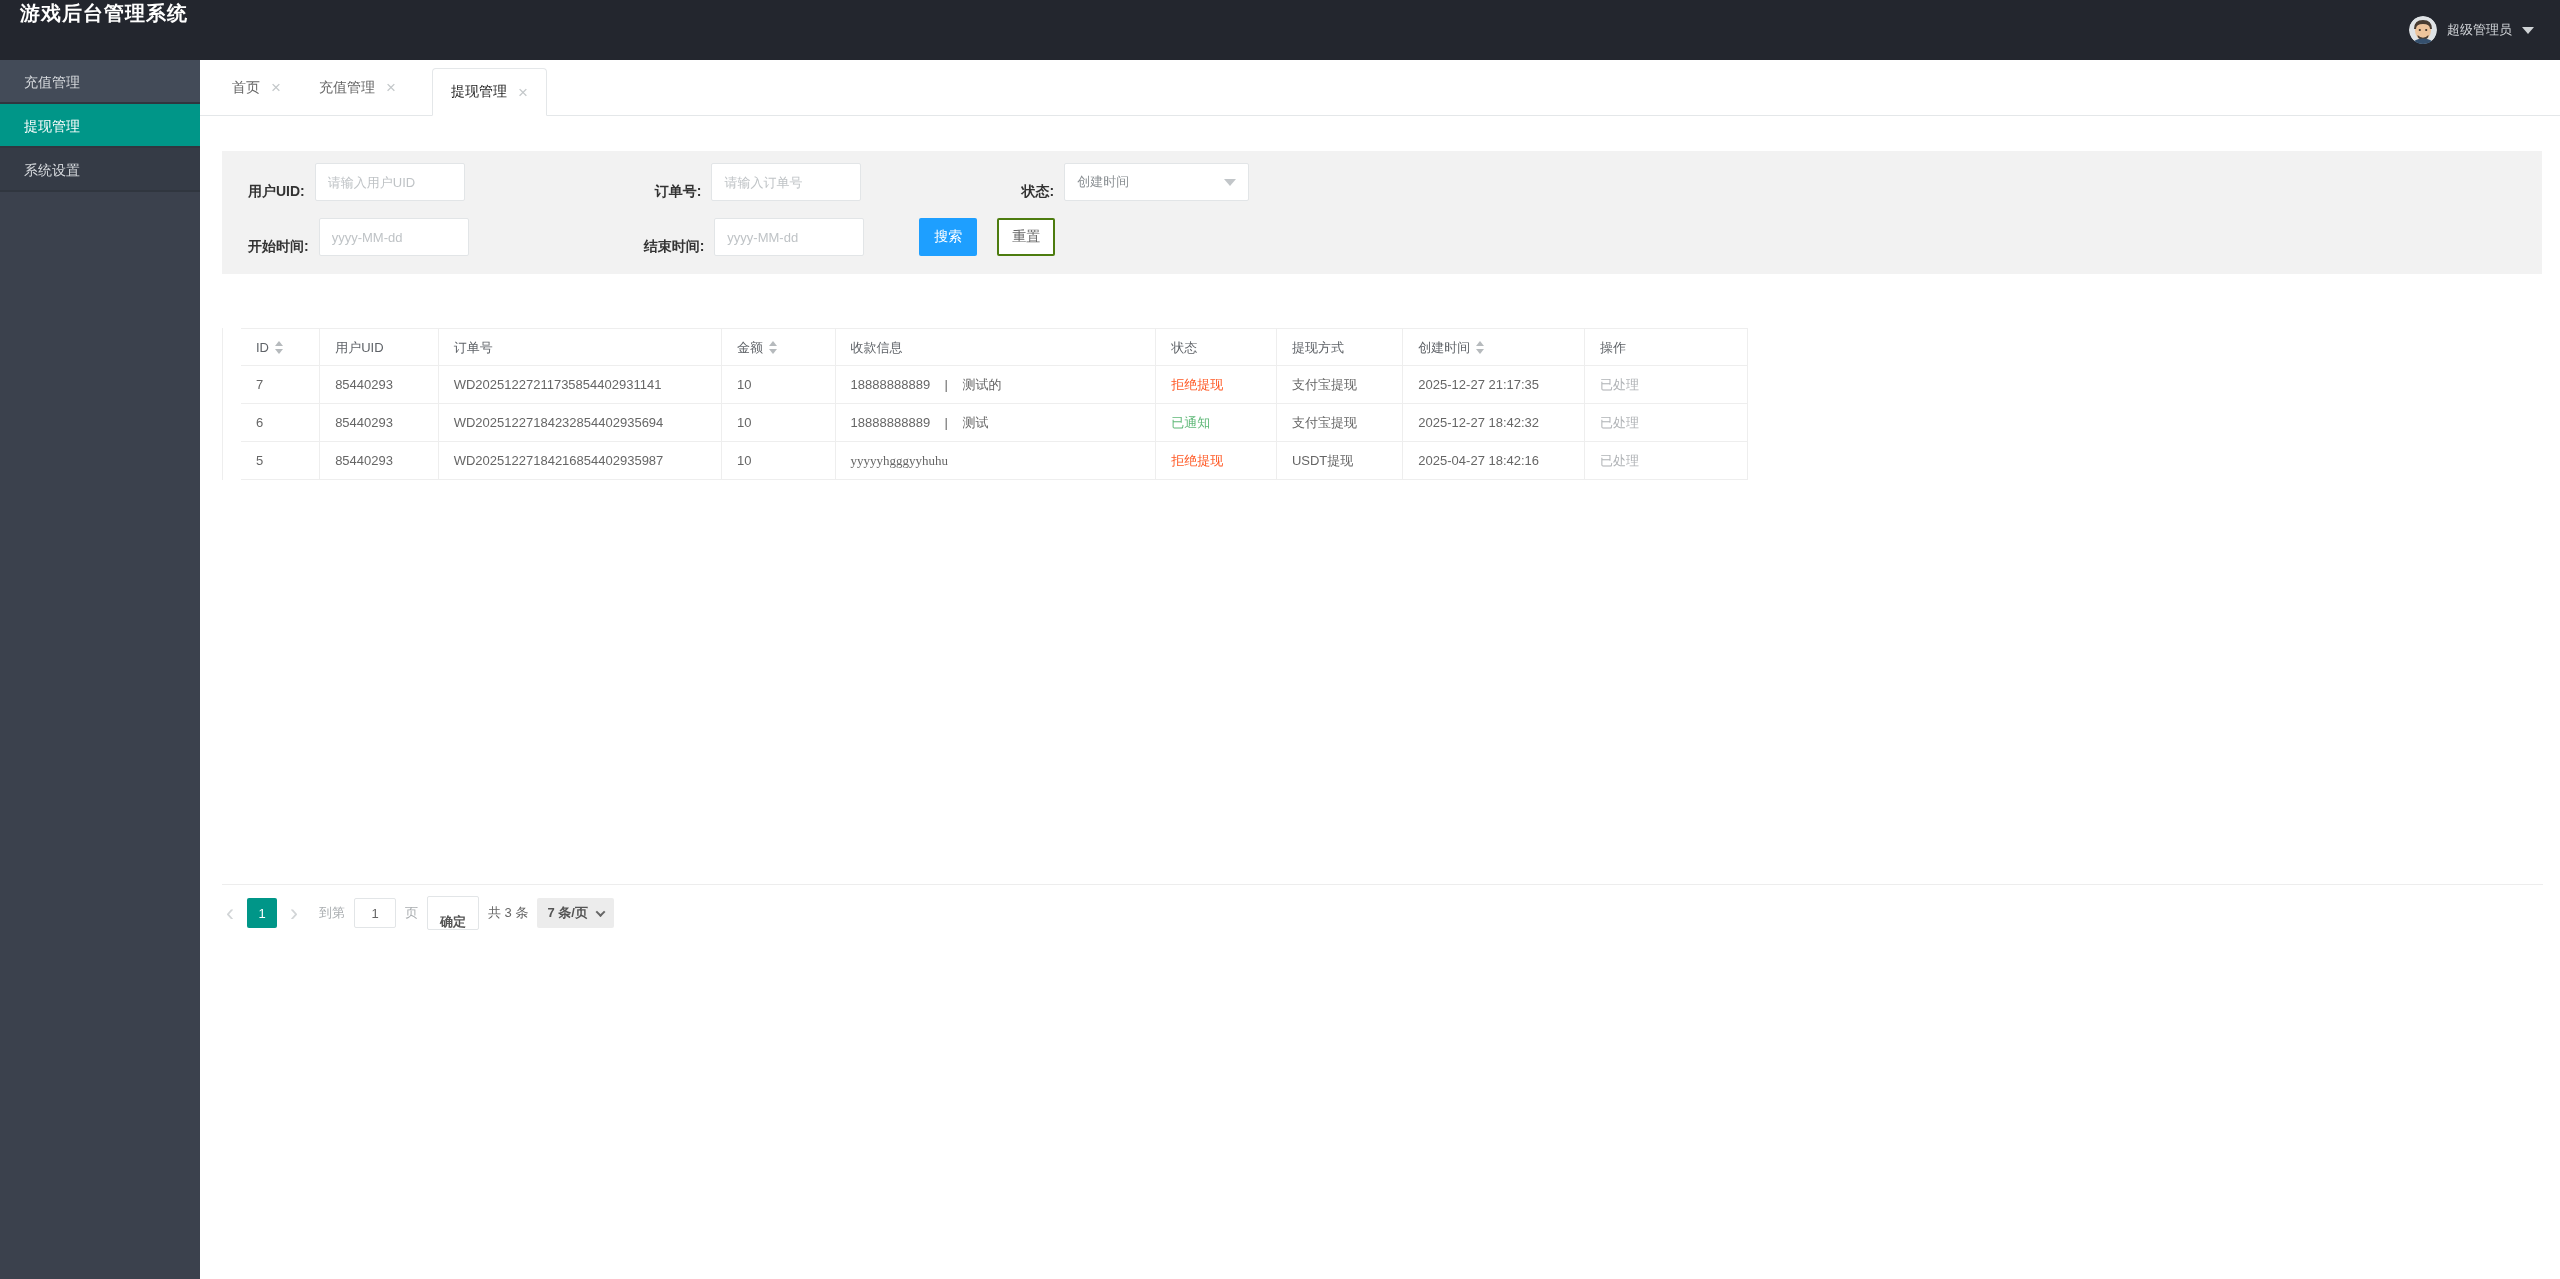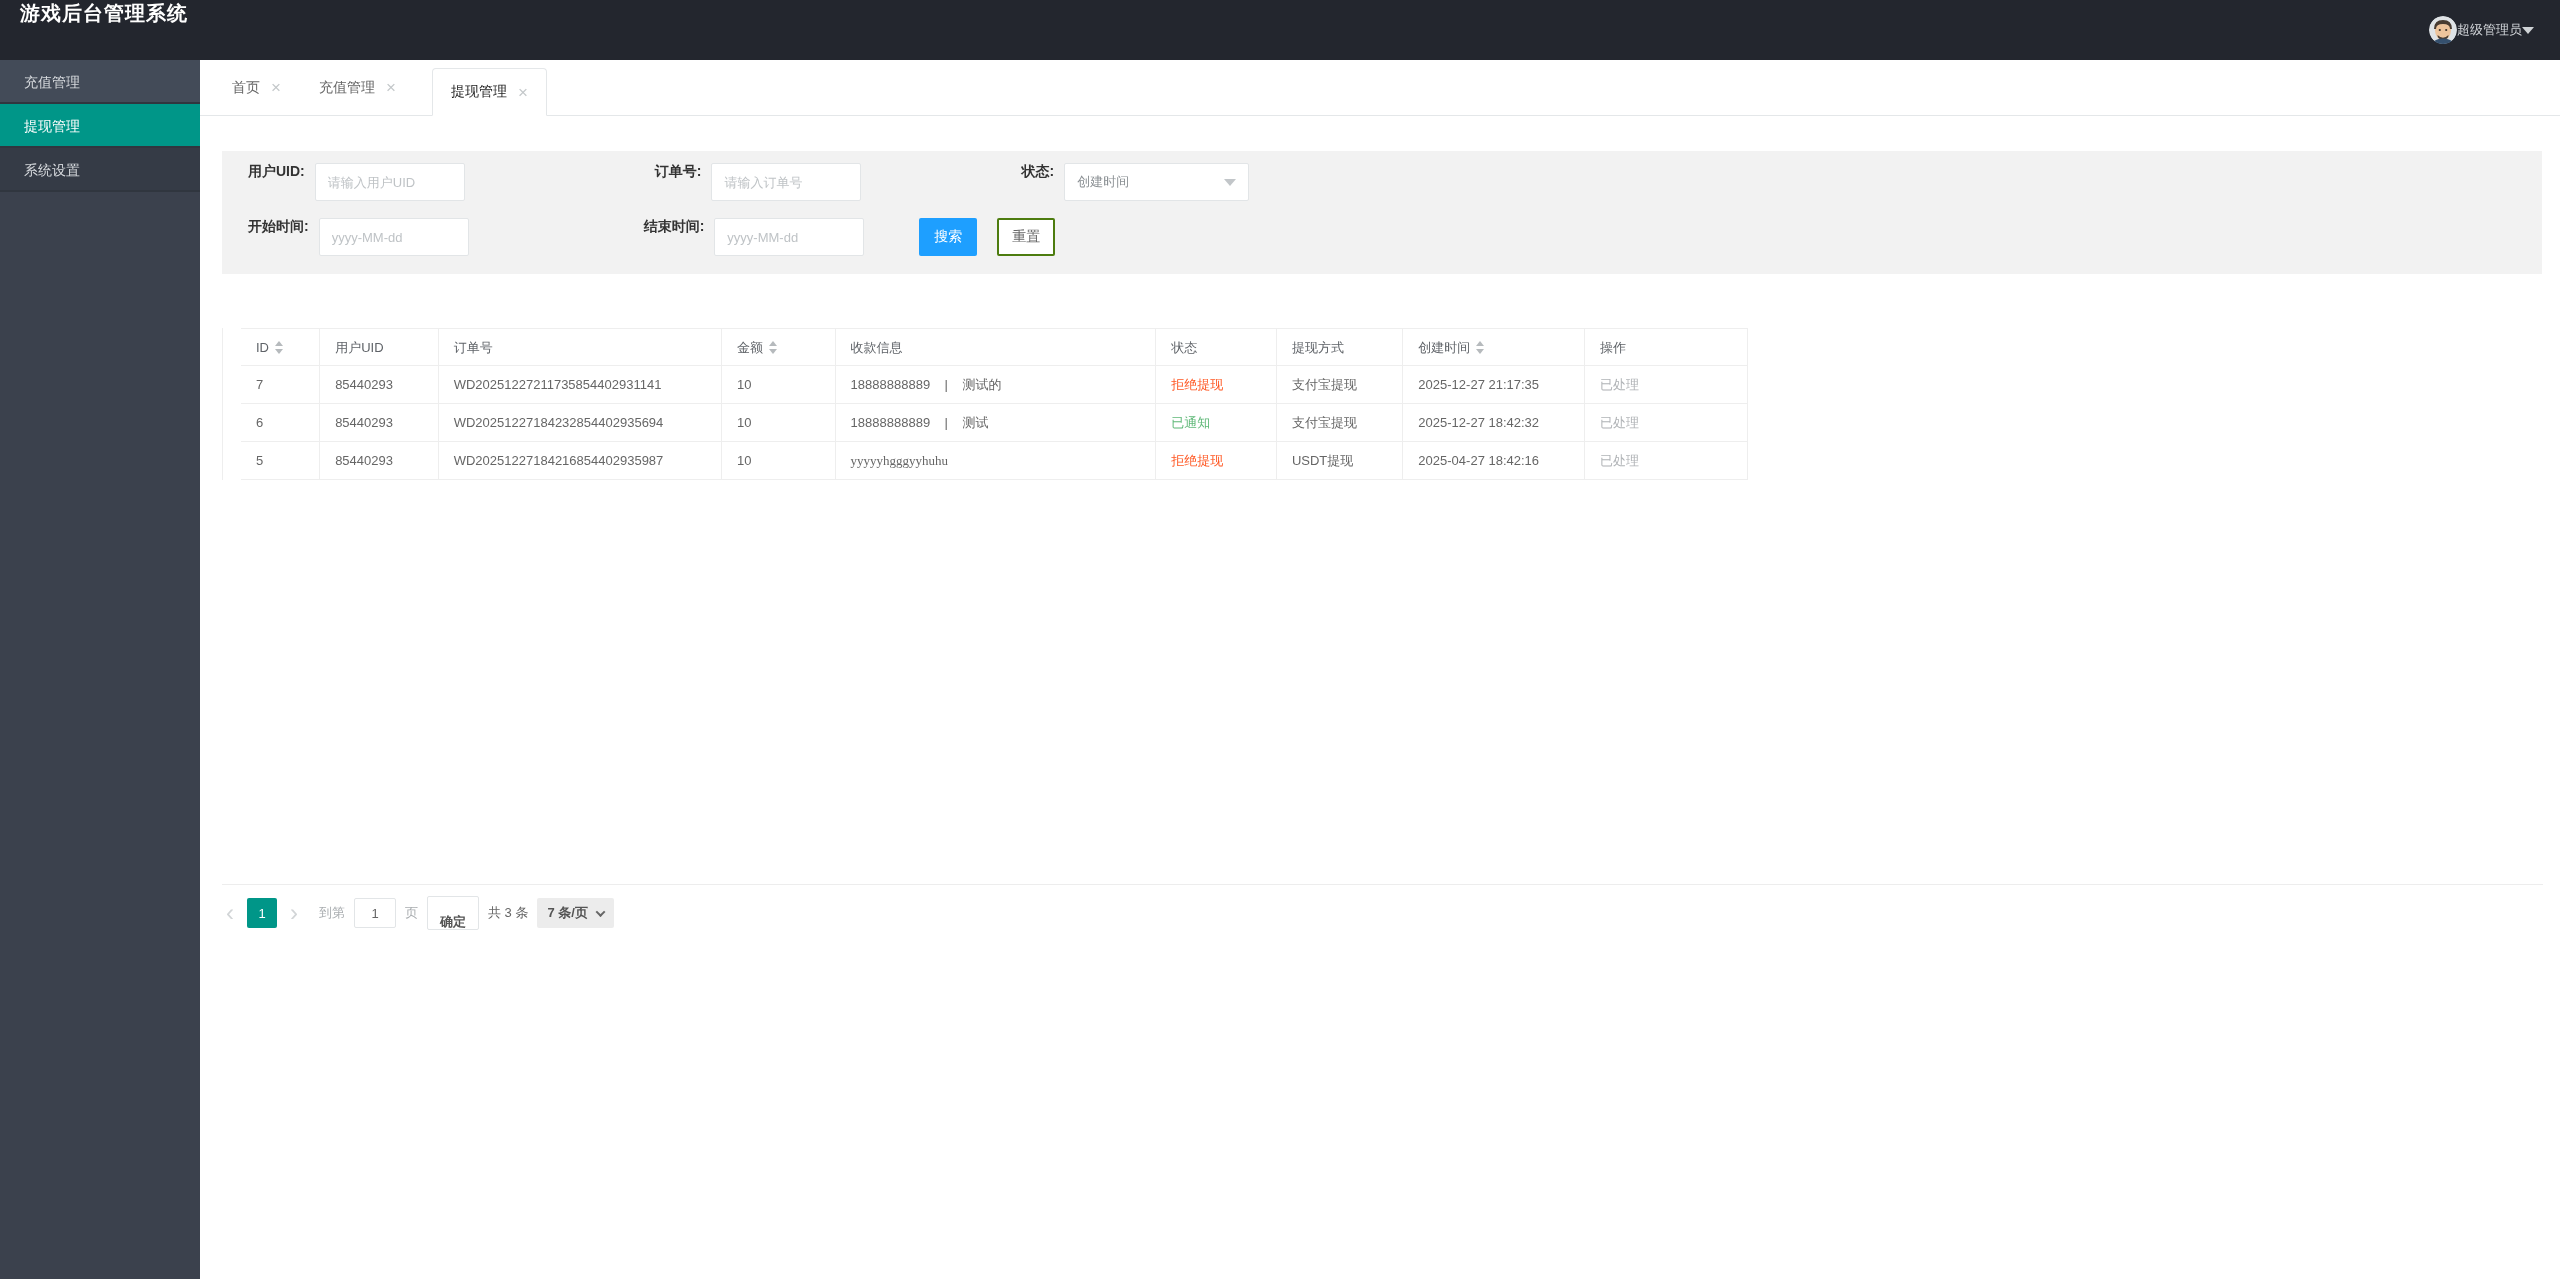--- a/index.html
+++ b/index.html
@@ -3,21 +3,21 @@
 <meta charset="utf-8">
 <style>
   * { margin:0; padding:0; box-sizing:border-box; }
   html,body { width:2560px; height:1279px; overflow:hidden;
     font-family:"Liberation Sans","DejaVu Sans",sans-serif; background:#fff; }
 
   
   .header { position:absolute; left:0; top:0; width:2560px; height:60px;
     background:#23262e; display:flex; justify-content:space-between; z-index:5; }
   .header .title { color:#fff; font-size:20px; font-weight:bold; margin-left:20px; letter-spacing:1px; }
-  .user { display:flex; align-items:center; margin-right:26px; cursor:pointer; }
+  .user { display:flex; align-items:center; gap:10px; margin-right:26px; cursor:pointer; }
   .avatar { width:28px; height:28px; border-radius:50%; overflow:hidden; display:block; }
   .user .uname { color:#d3d6da; font-size:13px; }
   .caret-down { width:0; height:0; border-left:6px solid transparent; border-right:6px solid transparent;
     border-top:7px solid #cfd3d6; display:inline-block; }
 
   
   .sidebar { position:absolute; left:0; top:60px; width:200px; height:1219px; background:#3b414d; }
   .side-item { height:44px; line-height:44px; padding-left:24px; font-size:14px; color:#d7dade;
     cursor:pointer; border-bottom:2px solid #30363f; }
   .side-item.lighter { background:#434b58; }
@@ -34,21 +34,21 @@
     font-size:14px; color:#666; cursor:pointer; }
   .tab .x { color:#c4c8ca; font-size:17px; line-height:1; }
   .tab.active { height:48px; background:#fff; border:1px solid #e4e7e9; border-bottom:1px solid #fff;
     border-radius:4px 4px 0 0; margin-bottom:-1px; color:#1f1f1f; padding:0 18px; margin-left:22px; }
 
   
   .content { flex:1; padding:0 18px 0 22px; overflow:hidden; }
 
   
   .filter { margin-top:35px; background:#f2f2f2; padding:12px 0 18px 0; }
-  .frow { display:flex; align-items:flex-start; height:38px; }
+  .frow { display:flex; align-items:flex-end; height:38px; }
   .frow + .frow { margin-top:17px; }
   .flabel { font-size:14px; font-weight:bold; color:#333; }
   .fin { height:38px; border:1px solid #e2e5e7; background:#fff; border-radius:2px;
     font-size:13px; color:#666; padding:0 12px; outline:none; font-family:inherit; }
   .fin::placeholder { color:#bfc3c6; }
   .sel { width:185px; height:38px; border:1px solid #e2e5e7; background:#fff; border-radius:2px;
     display:flex; align-items:center; justify-content:space-between; padding:0 12px; cursor:pointer; }
   .sel .sval { font-size:13px; color:#8a8f93; }
   .sel .caret { width:0; height:0; border-left:6px solid transparent; border-right:6px solid transparent;
     border-top:7px solid #c2c6c9; }

